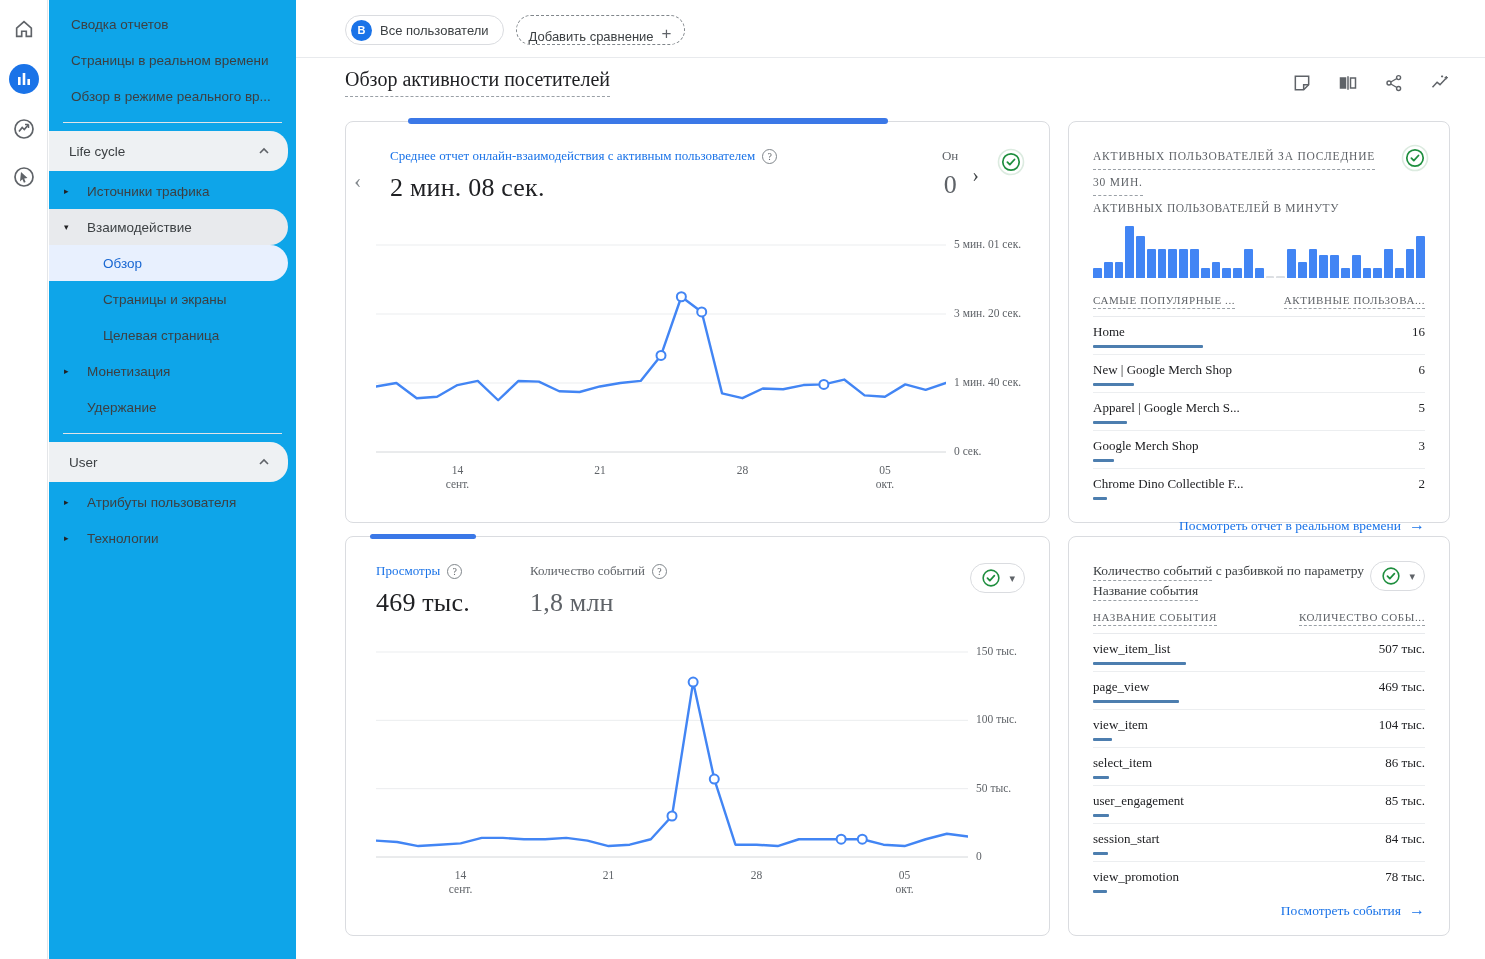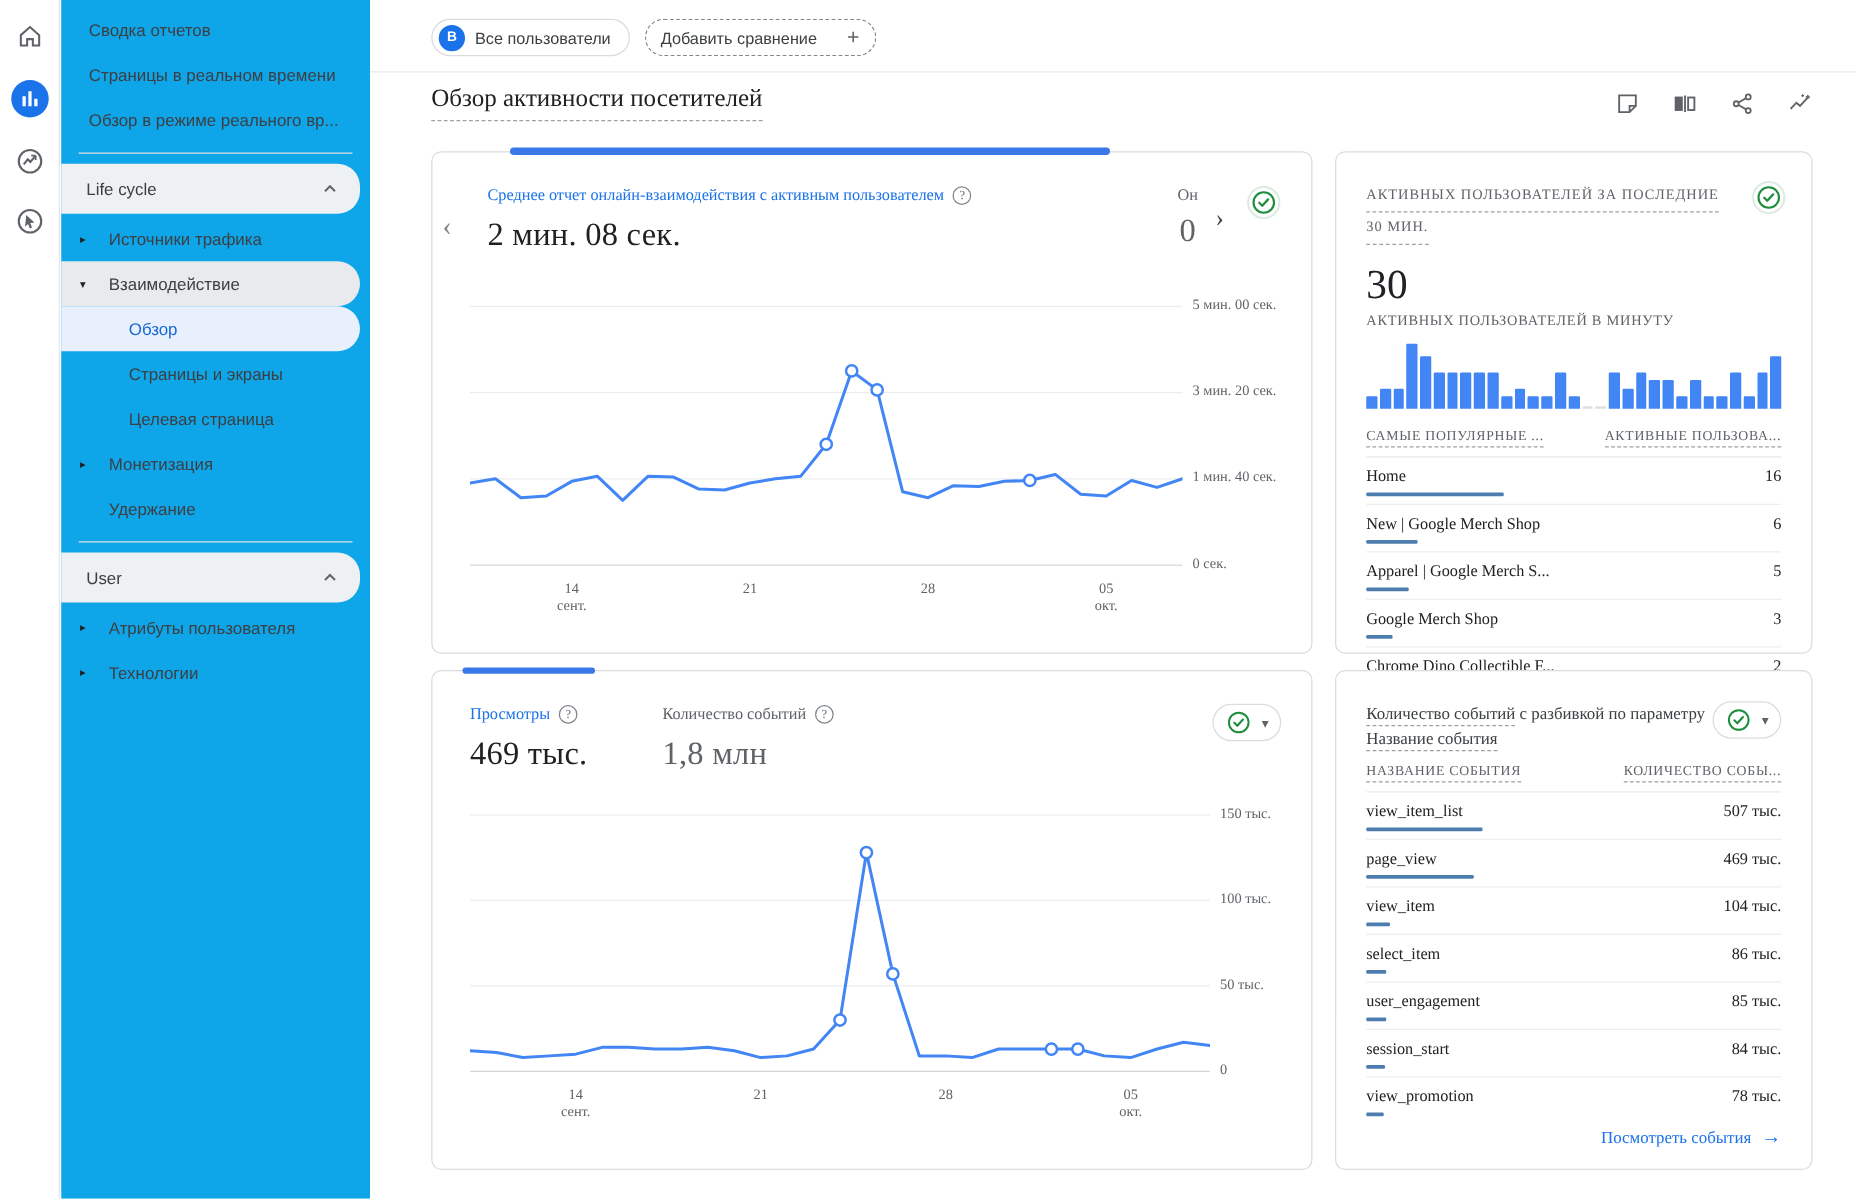--- a/index.html
+++ b/index.html
@@ -21,21 +21,21 @@
   .sb-item.highlighted { background:#e8eaed; }
   .sb-item.selected { background:#e8f0fe; color:#1967d2; }
   .sb-section { height:40px; margin:2px 8px 2px 0; border-radius:0 18px 18px 0; background:#eef1f3; display:flex; align-items:center; justify-content:space-between; padding:0 18px 0 20px; cursor:pointer; }
   .sb-divider { height:1px; background:#e0e3e7; margin:8px 14px 8px 14px; }
 
   
   .main { position:absolute; left:296px; top:0; width:1189px; height:100%; background:#fff; }
   .chips-wrap { padding:15px 49px 12px 49px; border-bottom:1px solid #e8eaed; display:flex; gap:12px; align-items:center; }
   .chip { height:30px; display:inline-flex; align-items:center; gap:8px; border:1px solid #dadce0; border-radius:16px; padding:0 14px 0 5px; font-size:13px; color:#3c4043; background:#fff; cursor:pointer; }
   .chip-badge { width:21px; height:21px; border-radius:50%; background:#1a73e8; color:#fff; font-size:11px; font-weight:bold; display:flex; align-items:center; justify-content:center; }
-  .chip.dashed { border:1px dashed #80868b; padding:0 12px; gap:24px; }
+  .chip.dashed { border:1px dashed #80868b; padding:0 12px; gap:8px;align-items:flex-end; }
   .chip-plus { font-size:17px; color:#5f6368; }
 
   .content { padding:10px 35px 0 49px;font-family:Liberation Serif, serif; }
   .title-row { display:flex; justify-content:space-between; align-items:center; }
   .page-title { font-size:20px; color:#202124; display:inline-block; border-bottom:1px dashed #9aa0a6; padding-bottom:5px; }
   .action-icons { display:flex; gap:26px; color:#5f6368; }
   .action-icons svg { cursor:pointer; }
 
   .cards { display:grid; grid-template-columns:705px 382px; gap:13px 18px; margin-top:24px; }
   .card { background:#fff; border:1px solid #dadce0; border-radius:8px; position:relative; }
@@ -271,39 +271,38 @@
                 <div class="xlab" style="left: 366.429px;">
                   <div>28</div>
                 </div>
                 <div class="xlab" style="left: 508.929px;">
                   <div>05</div>
                   <div>окт.</div>
                 </div>
               </div>
           </div>
           <div class="ygutter">
-              <span class="ylab" style="top: -3px;">5 мин. 00 сек.</span>
+              <span class="ylab" style="top: -3px;">5 мин. 01 сек.</span>
               <span class="ylab" style="top: 66px;">3 мин. 20 сек.</span>
               <span class="ylab" style="top: 135px;">1 мин. 40 сек.</span>
               <span class="ylab" style="top: 204px;">0 сек.</span>
             </div>
         </div>
       </div>
 
       <div class="card tall1 side-card">
         <svg class="check-abs" width="28" height="28" viewBox="0 0 28 28">
             <circle cx="14" cy="14" r="12.5" fill="#fff" stroke="#dcebe0" stroke-width="1.6"></circle>
             <circle cx="14" cy="14" r="8.2" fill="none" stroke="#1e8e3e" stroke-width="1.7"></circle>
             <path d="M10.4 14.2 l2.4 2.4 4.7-5.1" fill="none" stroke="#1e8e3e" stroke-width="1.8" stroke-linecap="round" stroke-linejoin="round"></path>
           </svg>
         <div class="rt-title">
           <span class="dashed-u">АКТИВНЫХ ПОЛЬЗОВАТЕЛЕЙ ЗА ПОСЛЕДНИЕ</span><br>
           <span class="dashed-u">30 МИН.</span>
         </div>
-        <div class="rt-value">30</div>
         <div class="rt-sub">АКТИВНЫХ ПОЛЬЗОВАТЕЛЕЙ В МИНУТУ</div>
         <div class="rt-bars">
             <div class="rtbar" style="height: 18.75%;"></div>
             <div class="rtbar" style="height: 31.25%;"></div>
             <div class="rtbar" style="height: 31.25%;"></div>
             <div class="rtbar" style="height: 100%;"></div>
             <div class="rtbar" style="height: 81.25%;"></div>
             <div class="rtbar" style="height: 56.25%;"></div>
             <div class="rtbar" style="height: 56.25%;"></div>
             <div class="rtbar" style="height: 56.25%;"></div>

